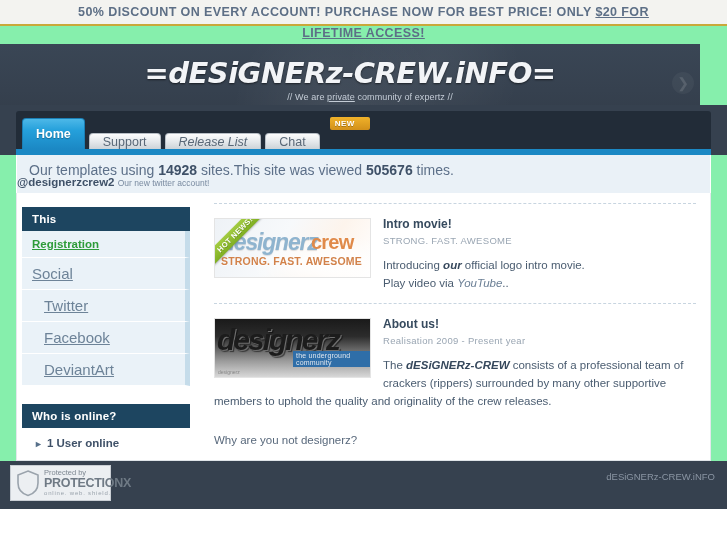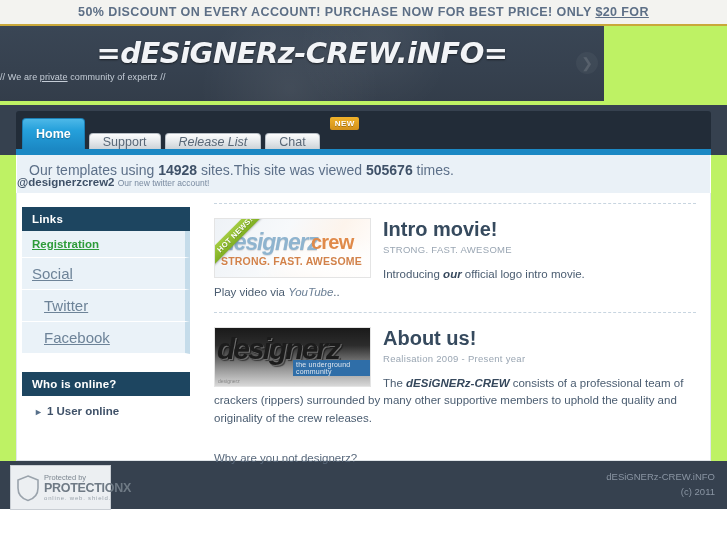--- a/index.html
+++ b/index.html
@@ -6,21 +6,21 @@
   html, body {
     margin: 0; padding: 0;
     width: 727px; height: 545px;
     background: #ffffff;
     font-family: "Liberation Sans", "DejaVu Sans", sans-serif;
     overflow: hidden;
   }
   #page {
     position: relative;
     width: 727px; height: 545px;
-    background: #bef264;
+    background: #86efac;
   }
 
   
   .promo-bar {
     position: absolute; left: 0; top: 0;
     width: 727px; height: 26px;
     background: #f3f3f0;
     border-bottom: 2px solid #c9a83a;
     display: flex; align-items: center; justify-content: center;
     overflow: hidden;
@@ -48,22 +48,22 @@
     letter-spacing: .4px;
     color: #5d6f86;
     z-index: 29;
     overflow: hidden;
     pointer-events: none;
   }
   .promo-overflow span { text-decoration: underline; }
 
   
   .site-header {
-    position: absolute; left: 0; top: 24px;
-    width: 604px; height: 77px;
+    position: absolute; left: 0; top: 44px;
+    width: 700px; height: 77px;
     background: #36414f;
     background-image:
        radial-gradient(circle at 48% 85%, rgba(255,255,255,.07), rgba(255,255,255,0) 28%),
        radial-gradient(circle at 62% 30%, rgba(255,255,255,.05), rgba(255,255,255,0) 20%),
        linear-gradient(180deg,#3a4655 0%,#36414f 60%,#333d4a 100%);
     overflow: hidden;
     z-index: 10;
   }
   .logo {
     position: absolute; left: 0; right: 0; top: 12px;
@@ -71,23 +71,25 @@
     font-family: "DejaVu Sans", sans-serif;
     font-size: 29px;
     font-weight: bold;
     font-style: italic;
     letter-spacing: -.5px;
     color: #f2f4f7;
     text-shadow: 0 1px 2px rgba(0,0,0,.55);
   }
   .logo-sub {
     position: absolute; left: 0; right: 0; top: 48px;
+    text-align: center;
     font-size: 9px;
     color: #c4ccd6;
     letter-spacing: .1px;
+    padding-left: 40px;
   }
   .logo-sub u { text-decoration: underline; }
   .banner-arrow {
     position: absolute; right: 6px; top: 28px;
     width: 22px; height: 22px; border-radius: 50%;
     background: rgba(255,255,255,.045);
     color: rgba(255,255,255,.13);
     font-size: 14px; line-height: 22px; text-align: center;
   }
 
@@ -133,21 +135,21 @@
     text-shadow: 0 1px 1px rgba(0,0,0,.3);
   }
   .tab-badge {
     margin-left: 6px;
     align-self: flex-start;
     margin-top: 1px;
     background: linear-gradient(180deg,#f0b22a,#d2901a);
     color: #ffffff;
     font-size: 8px; font-weight: bold;
     letter-spacing: .5px;
-    padding: 2px 4px 2px 5px;
+    padding: 2px 15px 2px 5px;
     border-radius: 2px;
     text-shadow: 0 1px 0 rgba(0,0,0,.25);
   }
   .nav-underbar {
     position: absolute; left: 0; top: 38px;
     width: 695px; height: 6px;
     background: #1b88c4;
   }
 
   
@@ -291,21 +293,21 @@
     font-size: 7px; color: #dfe6ee;
     background: #2f6ea8;
     padding: 1px 3px;
     letter-spacing: .2px;
   }
   .t2-corner {
     position: absolute; left: 3px; bottom: 2px;
     font-size: 5px; color: #888;
   }
   .post-title {
-    font-size: 20px; font-weight: bold;
+    font-size: 12px; font-weight: bold;
     color: #364a5e;
     line-height: 1.1;
     padding-top: 2px;
   }
   .post-meta {
     font-size: 9.5px;
     color: #9aa6b3;
     letter-spacing: .3px;
     padding-top: 4px;
   }
@@ -325,21 +327,21 @@
 
   
   .footer {
     position: absolute; left: 0; top: 461px;
     width: 727px; height: 48px;
     background: #36414f;
     z-index: 11;
   }
   .prot-badge {
     position: absolute; left: 10px; top: 4px;
-    width: 101px; height: 45px;
+    width: 101px; height: 36px;
     background: #eceff2;
     border: 1px solid #c9ced4;
     display: flex; align-items: center;
     padding: 0 4px;
   }
   .shield {
     width: 26px; height: 28px;
     flex: 0 0 26px;
     margin-right: 3px;
   }
@@ -363,20 +365,21 @@
   }
 </style>
 </head>
 <body>
 
 <div id="page">
 
   <div class="promo-bar">
     <div class="promo-text"><span>50% DISCOUNT ON EVERY ACCOUNT! PURCHASE NOW FOR BEST PRICE! ONLY </span><a class="promo-link" href="#">$20 FOR</a></div>
   </div>
+  <div class="promo-overflow"><span>LIFETIME ACCESS!</span></div>
 
   <div class="site-header">
     <div class="logo">=dESiGNERz-CREW.iNFO=</div>
     <div class="logo-sub"><span>// We are </span><u>private</u><span> community of expertz //</span></div>
     <div class="banner-arrow">❯</div>
   </div>
 
   <div class="nav-strip">
     <div class="nav-inner">
       <div class="nav-underbar"></div>
@@ -406,25 +409,26 @@
 
   <div class="stats-bar">
     <div class="stats-line1"><span>Our templates using </span><b>14928</b><span> sites.This site was viewed </span><b>505676</b><span> times.</span></div>
     <div class="stats-line2"><b>@designerzcrew2</b>
       <small>Our new twitter account!</small></div>
   </div>
 
   <div class="main-panel">
 
     <div class="sidebar">
-      <div class="side-head">Links</div>
+      <div class="side-head">This</div>
       <a class="side-item reg" href="#">Registration</a>
       <a class="side-item" href="#">Social</a>
       <a class="side-item sub" href="#">Twitter</a>
       <a class="side-item sub" href="#">Facebook</a>
+      <a class="side-item sub" href="#">DeviantArt</a>
       <div class="side-spacer"></div>
       <div class="side-head">Who is online?</div>
       <div class="online-row"><span class="arrow">►</span><span>1 User online</span></div>
     </div>
 
     <div class="content">
 
       <div class="divider"></div>
 
       <div class="post">
@@ -464,18 +468,17 @@
         <path d="M13 2 L23 6 V14 C23 21 18 25 13 26.5 C8 25 3 21 3 14 V6 Z" fill="none" stroke="#9aa3ac" stroke-width="1.6"></path>
       </svg>
       <div class="prot-txt">
         <div class="prot-1">Protected by</div>
         <div class="prot-2">PROTECTIONX</div>
         <div class="prot-3">online. web. shield.</div>
       </div>
     </div>
     <div class="foot-right">
       <div>dESiGNERz-CREW.iNFO</div>
-      <div>(c) 2011</div>
     </div>
   </div>
 
   <div class="white-strip"></div>
 </div>
 
 </body></html>

